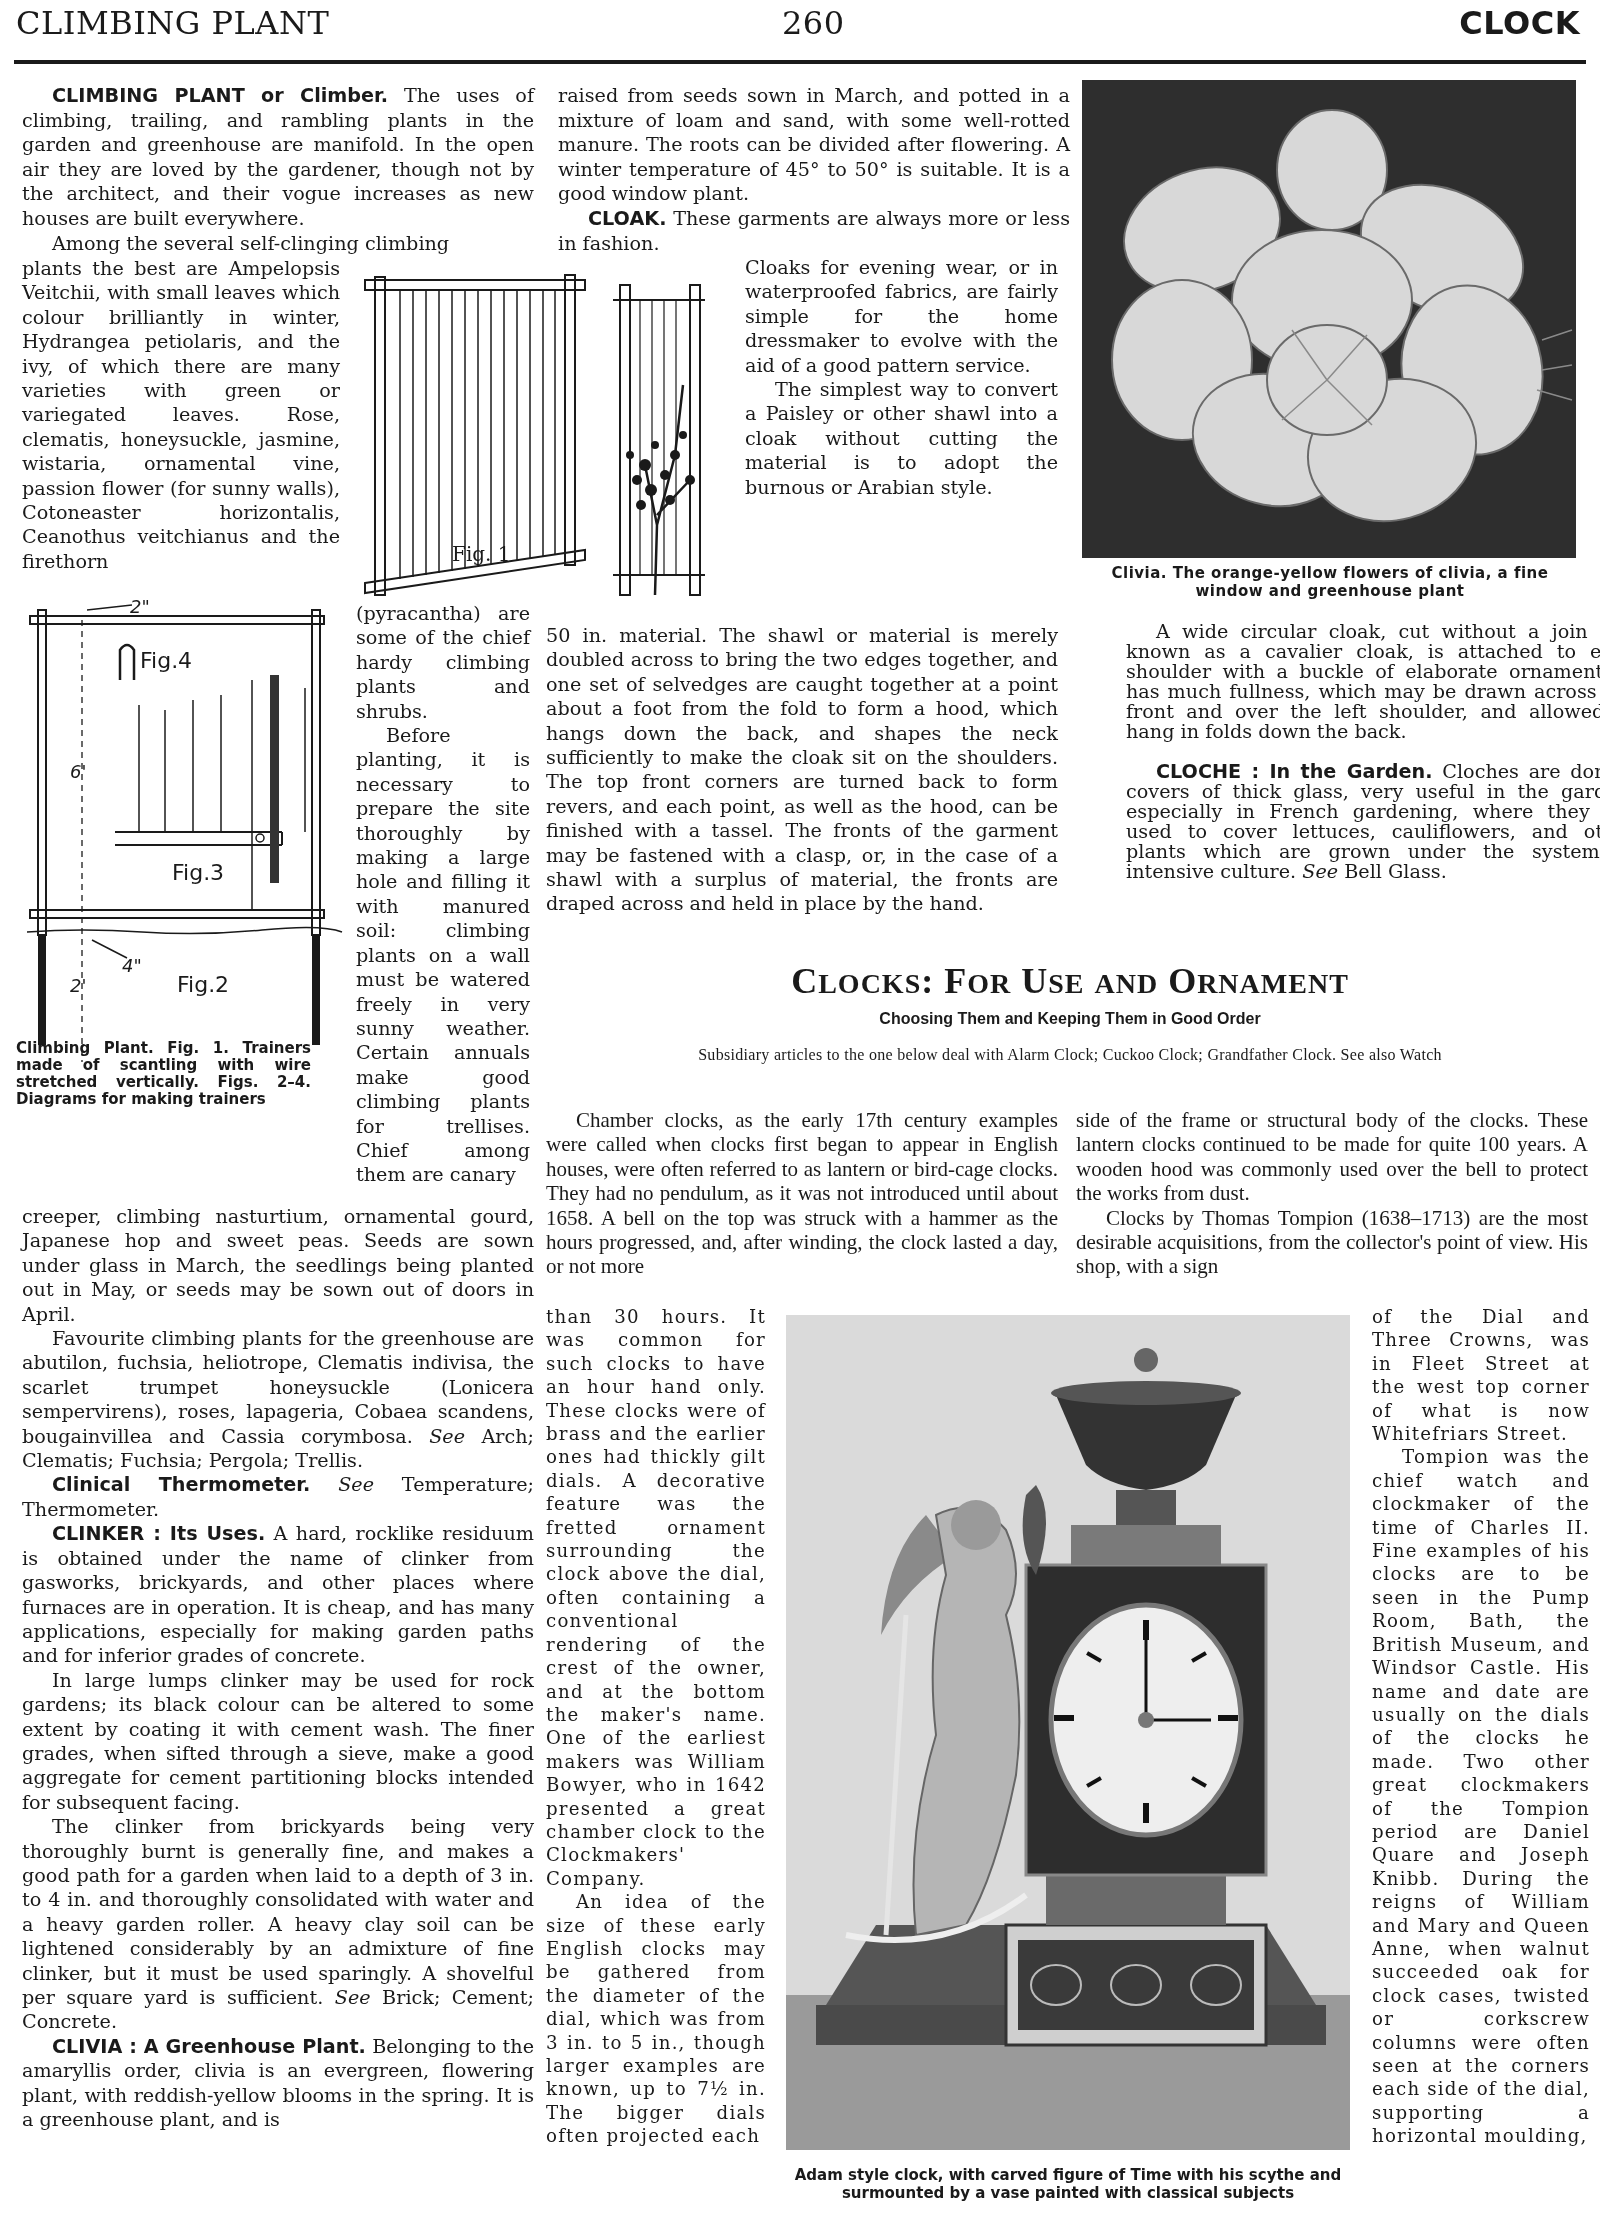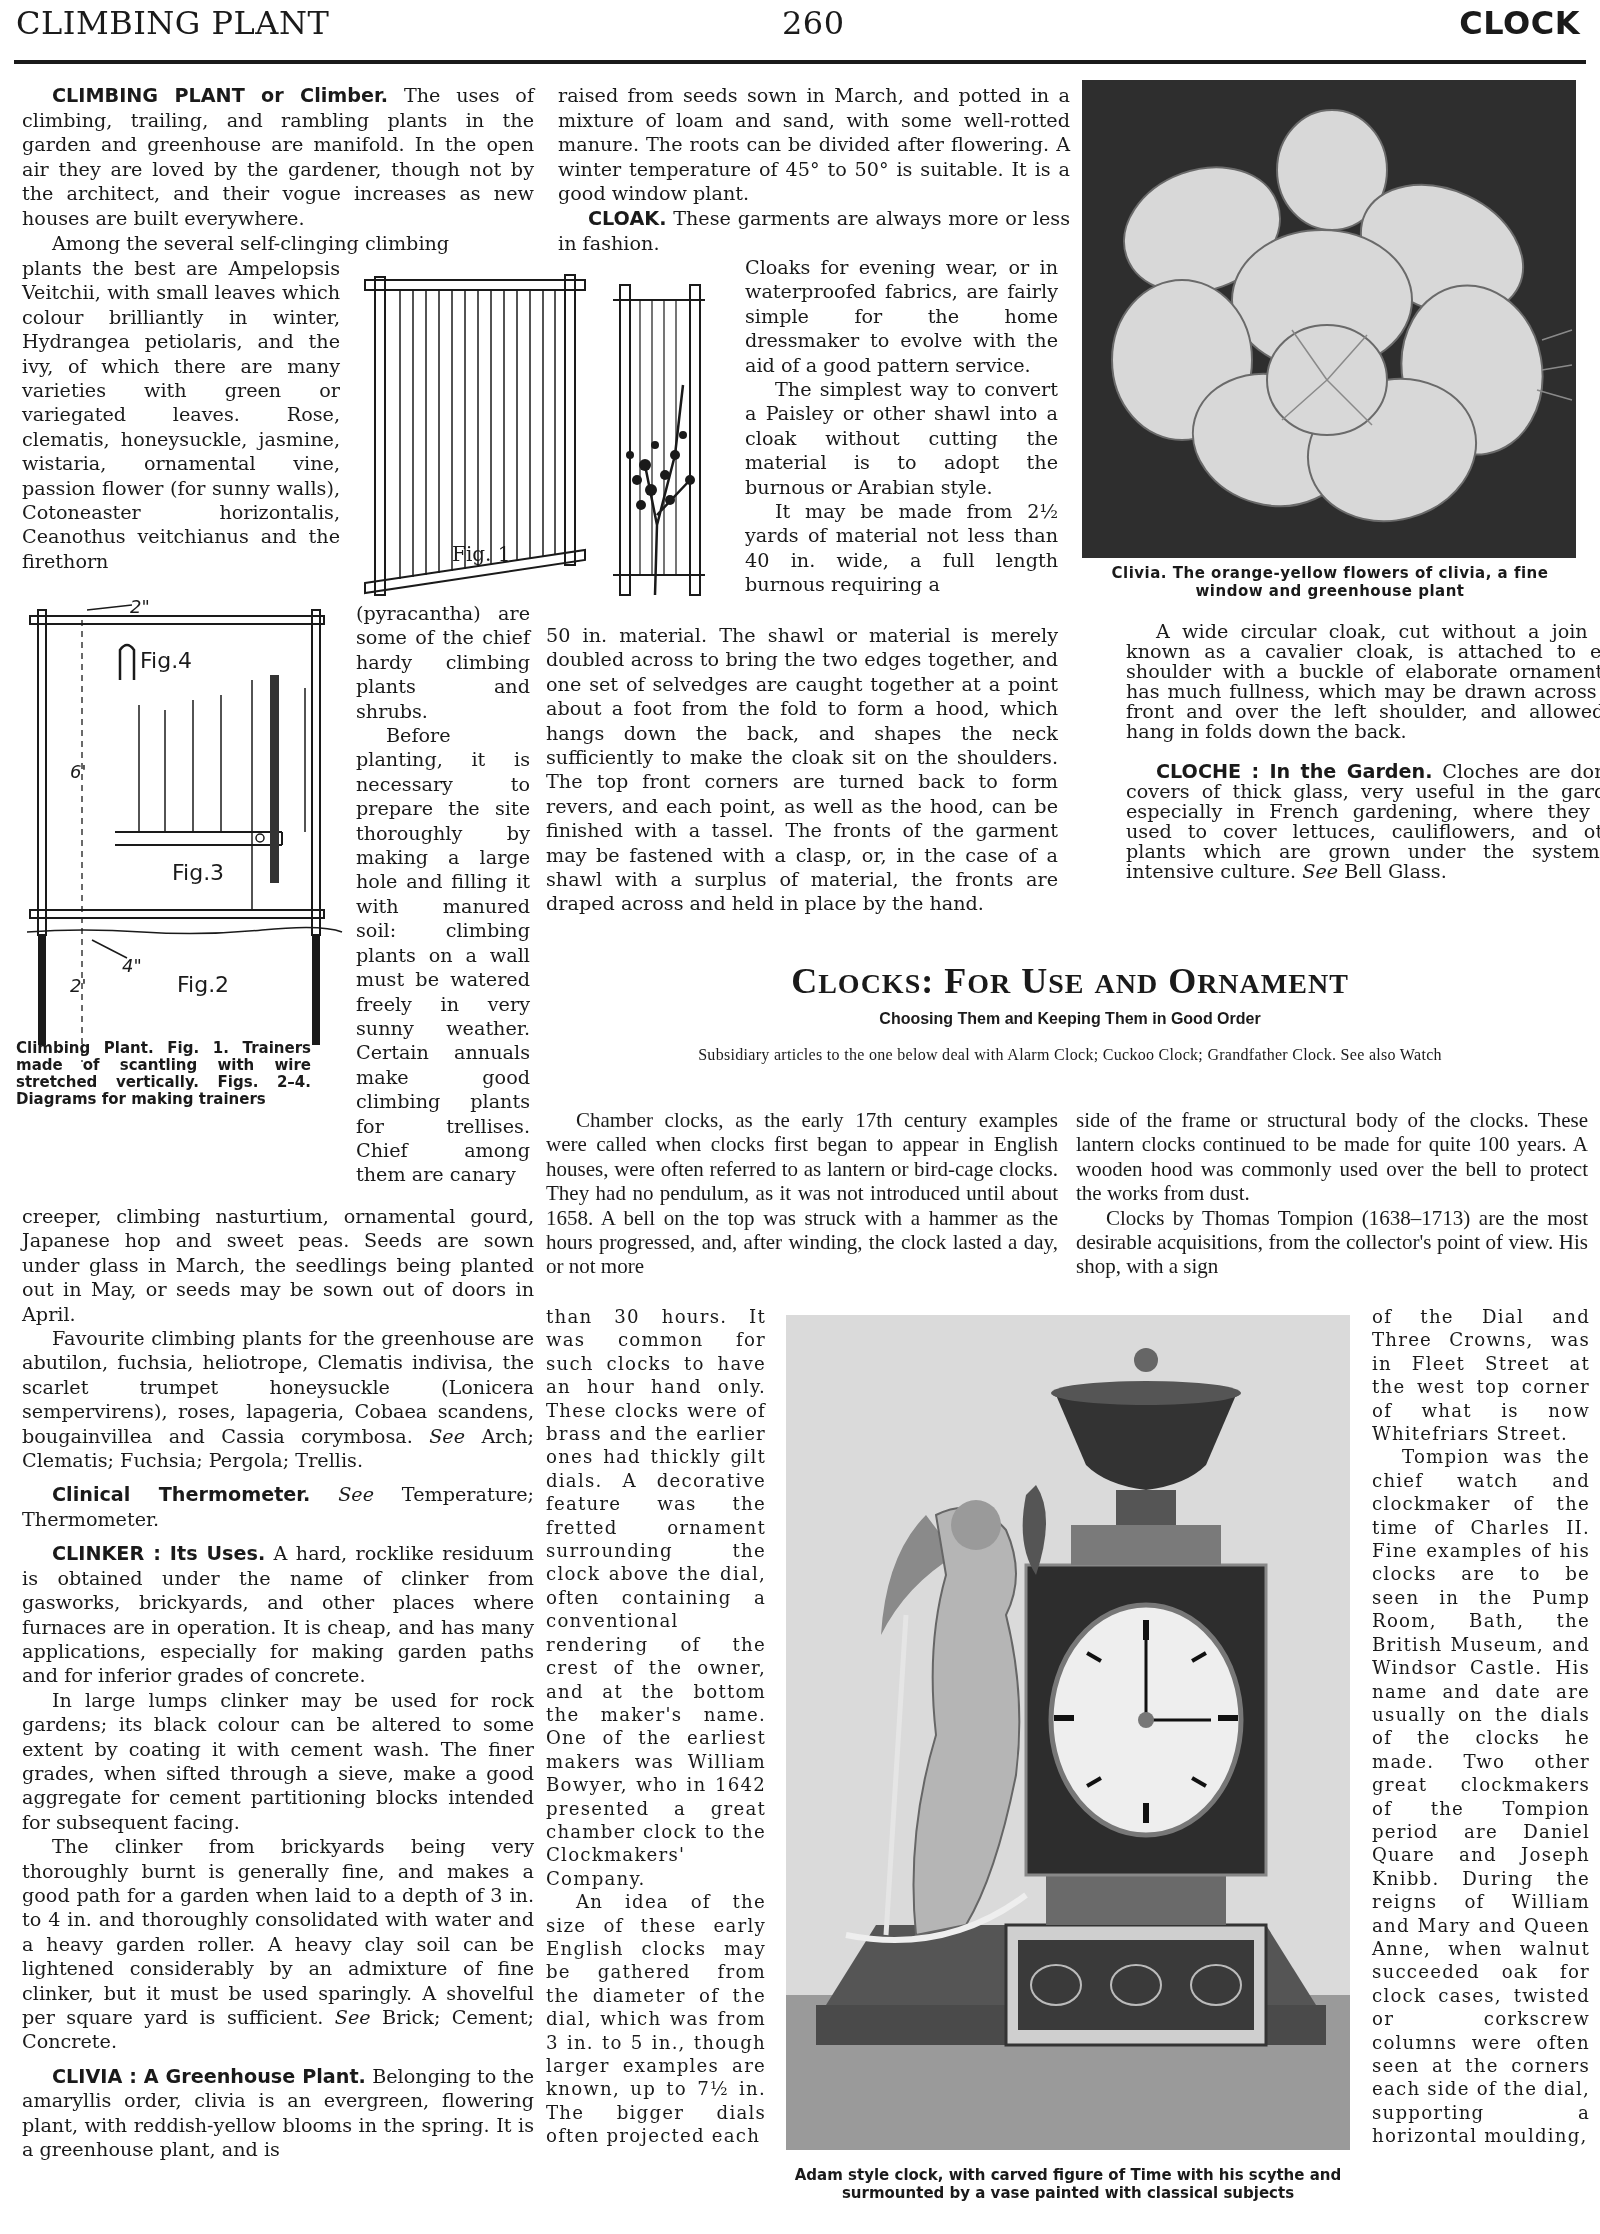--- a/index.html
+++ b/index.html
@@ -4,21 +4,21 @@
 <style>
   html, body { margin:0; padding:0; background:#ffffff; }
   body { width:1600px; height:2234px; position:relative; overflow:hidden;
          font-family:"DejaVu Serif", "Liberation Serif", serif; color:#1a1a1a; }
   .abs { position:absolute; }
   .hdr { font-family:"DejaVu Serif", serif; font-size:32px; top:4px; letter-spacing:0.5px; }
   .rule { position:absolute; left:14px; width:1572px; top:60px; height:4px; background:#1a1a1a; }
   .txt { font-size:19.2px; line-height:24.6px; text-align:justify; }
   .txt p { margin:0; text-indent:0; }
   .txt p.ind { text-indent:30px; }
-  .txt p.gap { margin-top:10px; }
+  .txt p.gap { }
   .hd { font-family:"DejaVu Sans", sans-serif; font-weight:bold; }
   .cap { font-family:"DejaVu Sans", sans-serif; font-weight:bold; font-size:15px; line-height:17px; }
   .narrow { font-family:"Liberation Serif", serif; font-size:21px; line-height:24.4px; }
   .wide { font-family:"DejaVu Serif", serif; font-size:18.2px; line-height:23.4px; letter-spacing:1.2px; }
   .title { font-family:"Liberation Serif", serif; font-weight:bold; font-size:36px; text-align:center; letter-spacing:1px; }
   .title .sc { font-size:28px; }
   .sub { font-family:"Liberation Sans", sans-serif; font-weight:bold; font-size:16px; text-align:center; }
   .note { font-family:"Liberation Serif", serif; font-size:16px; text-align:center; line-height:22px; letter-spacing:0.3px; }
   .photo { position:absolute; background:#2d2d2d; overflow:hidden; }
   svg { display:block; }
@@ -145,21 +145,20 @@
   <p class="ind gap"><span class="hd">CLIVIA : A Greenhouse Plant.</span><span> Belonging to the amaryllis order, clivia is an evergreen, flowering plant, with reddish-yellow blooms in the spring. It is a greenhouse plant, and is</span></p>
 </div>
 
 <div class="abs txt" style="left:558px; top:84px; width:512px;">
   <p>raised from seeds sown in March, and potted in a mixture of loam and sand, with some well-rotted manure. The roots can be divided after flowering. A winter temperature of 45° to 50° is suitable. It is a good window plant.</p>
   <p class="ind"><span class="hd">CLOAK.</span><span> These garments are always more or less in fashion.</span></p>
 </div>
 <div class="abs txt" style="left:745px; top:256px; width:313px; line-height:24.4px;">
   <p>Cloaks for evening wear, or in waterproofed fabrics, are fairly simple for the home dressmaker to evolve with the aid of a good pattern service.</p>
   <p class="ind">The simplest way to convert a Paisley or other shawl into a cloak without cutting the material is to adopt the burnous or Arabian style.</p>
-  <p class="ind">It may be made from 2½ yards of material not less than 40 in. wide, a full length burnous requiring a</p>
 </div>
 <div class="abs txt" style="left:546px; top:624px; width:512px; line-height:24.4px;">50 in. material. The shawl or material is merely doubled across to bring the two edges together, and one set of selvedges are caught together at a point about a foot from the fold to form a hood, which hangs down the back, and shapes the neck sufficiently to make the cloak sit on the shoulders. The top front corners are turned back to form revers, and each point, as well as the hood, can be finished with a tassel. The fronts of the garment may be fastened with a clasp, or, in the case of a shawl with a surplus of material, the fronts are draped across and held in place by the hand.</div>
 
 <div class="photo" style="left:1082px; top:80px; width:494px; height:478px;">
   <svg width="494" height="478" viewBox="0 0 494 478">
     <rect width="494" height="478" fill="#2e2e2e"></rect>
     <g fill="#d8d8d8" stroke="#6a6a6a" stroke-width="2">
       <ellipse cx="250" cy="90" rx="55" ry="60"></ellipse>
       <ellipse cx="120" cy="150" rx="80" ry="60" transform="rotate(-20 120 150)"></ellipse>
       <ellipse cx="360" cy="170" rx="85" ry="60" transform="rotate(25 360 170)"></ellipse>

